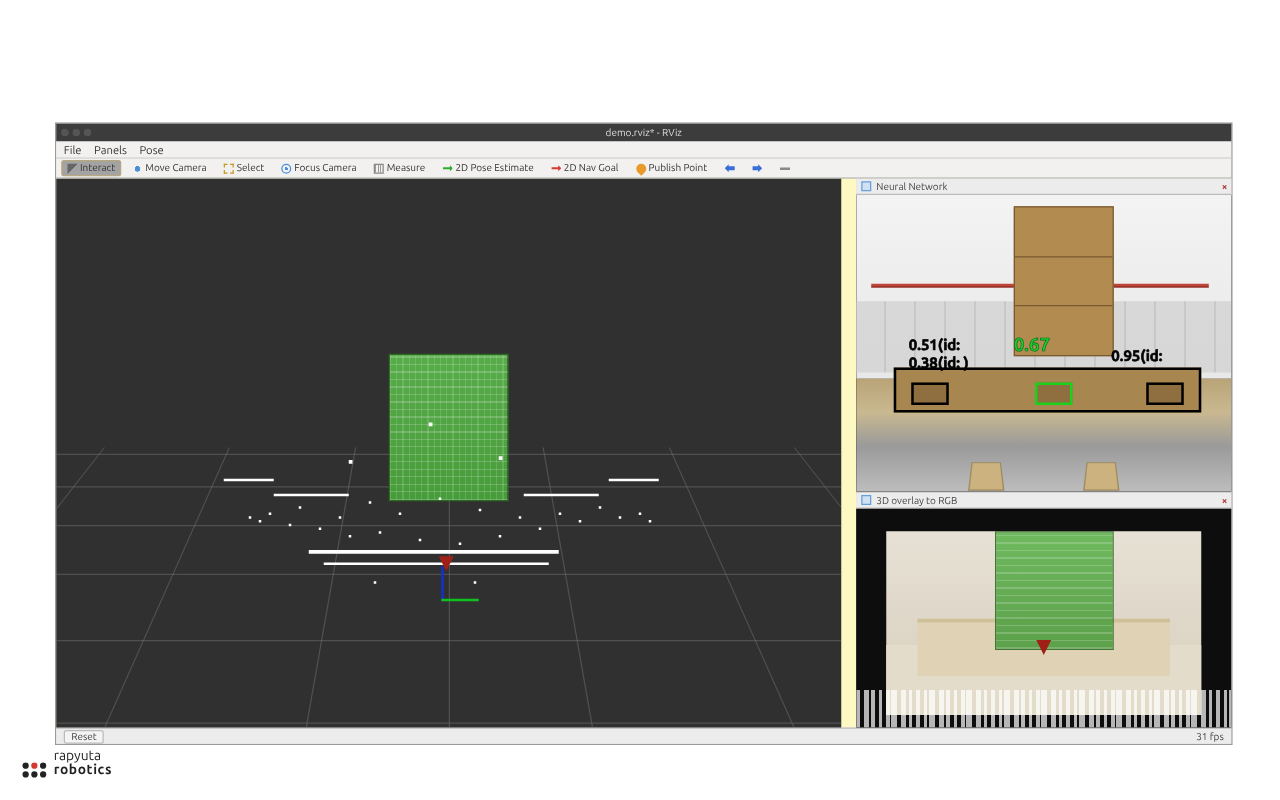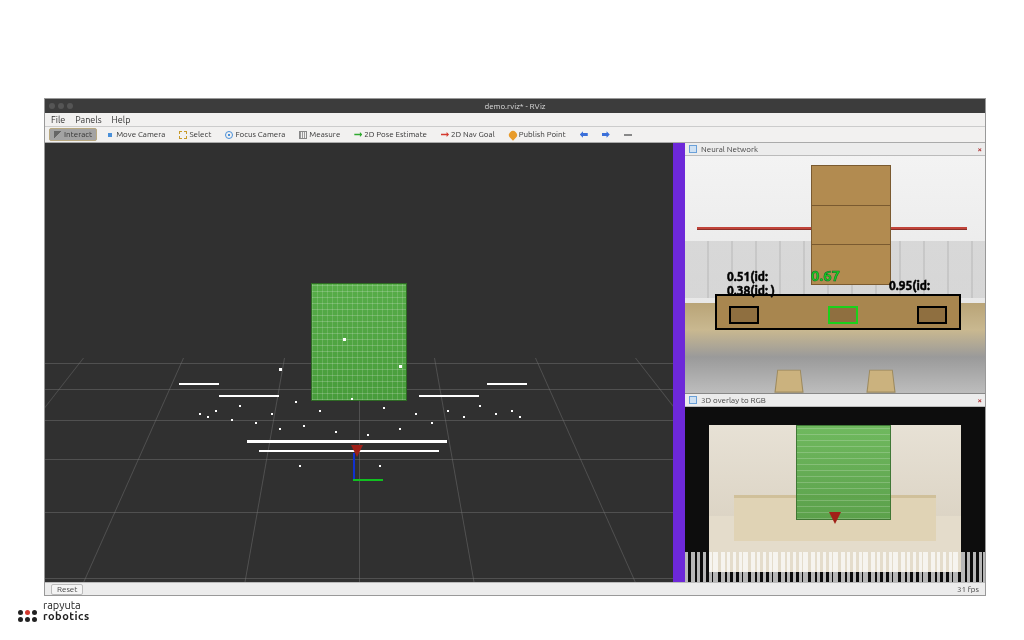--- a/index.html
+++ b/index.html
@@ -74,21 +74,21 @@
     white-space: nowrap;
   }
   .tool-btn.active {
     background: #a3a3a3;
     border: 1px solid #b8a880;
   }
   .tool-icon { width: 8px; height: 8px; display: inline-block; }
   .main {
     flex: 1;
     display: flex;
-    background: #6d28d9;
+    background: #fef9c3;
     gap: 12px;
     min-height: 0;
   }
   .view3d {
     flex: 1;
     background: #303030;
     position: relative;
     overflow: hidden;
   }
   .grid3d {
@@ -311,21 +311,21 @@
       <span></span>
       <span></span>
       <span></span>
     </div>
     <span>demo.rviz* - RViz</span>
   </div>
 
   <div class="menubar">
     <span>File</span>
     <span>Panels</span>
-    <span>Help</span>
+    <span>Pose</span>
   </div>
 
   <div class="toolbar">
     <div class="tool-btn active">
       <span class="tool-icon" style="background:linear-gradient(135deg,#666 50%,transparent 50%);"></span>
       <span>Interact</span>
     </div>
     <div class="tool-btn">
       <span class="tool-icon" style="background:radial-gradient(#4a90d9 40%,transparent 42%);"></span>
       <span>Move Camera</span>

